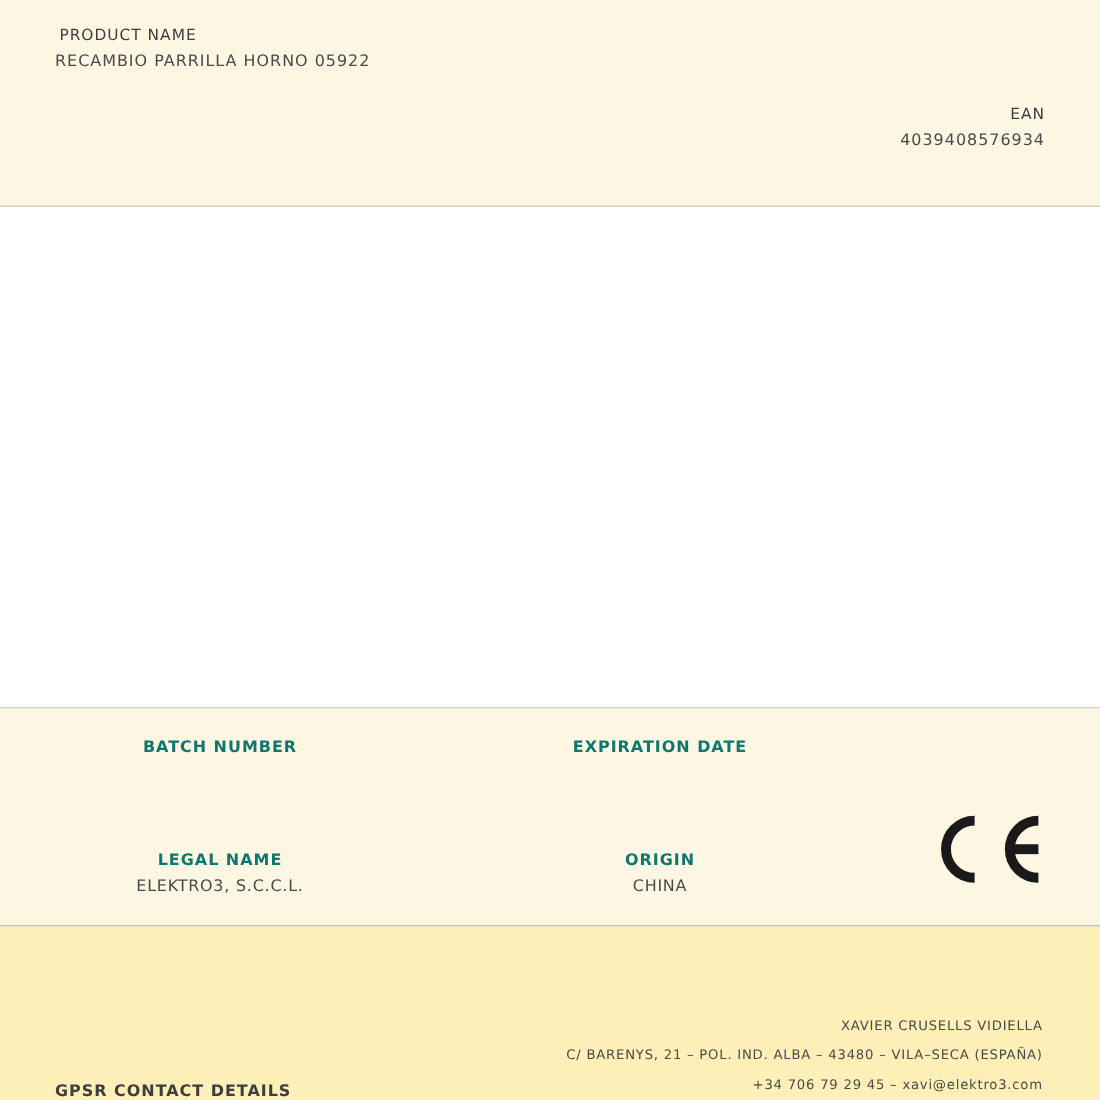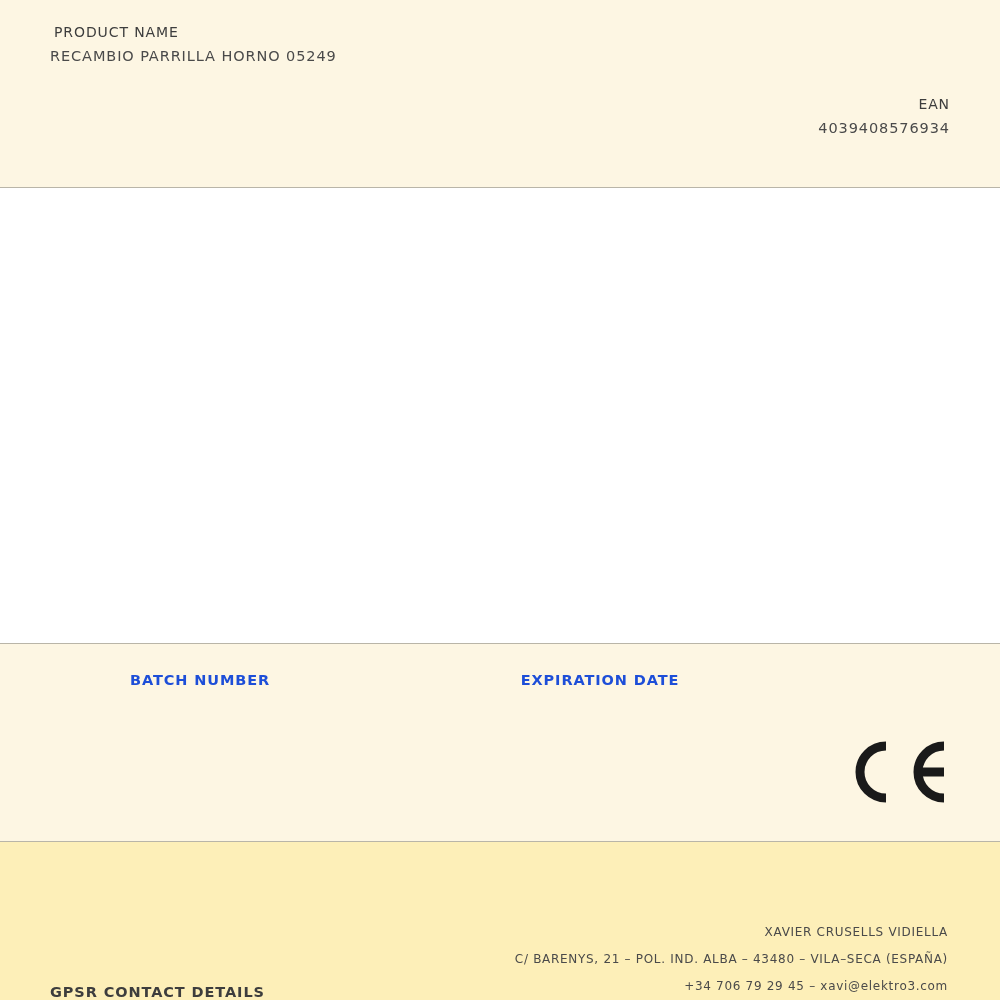--- a/index.html
+++ b/index.html
@@ -74,21 +74,21 @@
     grid-template-columns: 400px 400px;
     width: 800px;
   }
   .info-cell {
     text-align: center;
   }
   .info-cell .lbl {
     font-size: 14.5px;
     font-weight: bold;
     letter-spacing: 0.9px;
-    color: #1d4ed8;
+    color: #0f766e;
     text-transform: uppercase;
     line-height: 1.2;
   }
   .info-cell .val {
     font-size: 14.5px;
     letter-spacing: 0.7px;
     color: #4a4a4a;
     margin-top: 6px;
     line-height: 1.2;
     min-height: 17px;
@@ -134,21 +134,21 @@
   }
 </style>
 </head>
 <body>
 
 <div class="page">
 
   <div class="top-section">
     <div class="field-block">
       <p class="field-label">PRODUCT NAME</p>
-      <p class="field-value">RECAMBIO PARRILLA HORNO 05249</p>
+      <p class="field-value">RECAMBIO PARRILLA HORNO 05922</p>
     </div>
     <div class="field-block">
       <p class="field-label">EAN</p>
       <p class="field-value">4039408576934</p>
     </div>
   </div>
 
   <div class="middle-section"></div>
 
   <div class="info-section">
@@ -159,20 +159,30 @@
         <div class="val"></div>
       </div>
       <div class="info-cell">
         <div class="lbl">EXPIRATION DATE</div>
         <div class="val"></div>
       </div>
     </div>
 
     <div class="row-gap"></div>
 
+    <div class="info-row">
+      <div class="info-cell">
+        <div class="lbl">LEGAL NAME</div>
+        <div class="val">ELEKTRO3, S.C.C.L.</div>
+      </div>
+      <div class="info-cell">
+        <div class="lbl">ORIGIN</div>
+        <div class="val">CHINA</div>
+      </div>
+    </div>
 
     <svg class="ce-mark" viewBox="0 0 96 64">
       <path d="M34 6 A26 26 0 1 0 34 58" fill="none" stroke="#1a1a1a" stroke-width="9"></path>
       <path d="M92 6 A26 26 0 1 0 92 58" fill="none" stroke="#1a1a1a" stroke-width="9"></path>
       <rect x="66" y="27.5" width="26" height="9" fill="#1a1a1a"></rect>
     </svg>
   </div>
 
   <div class="footer">
     <div class="footer-label">GPSR CONTACT DETAILS</div>

